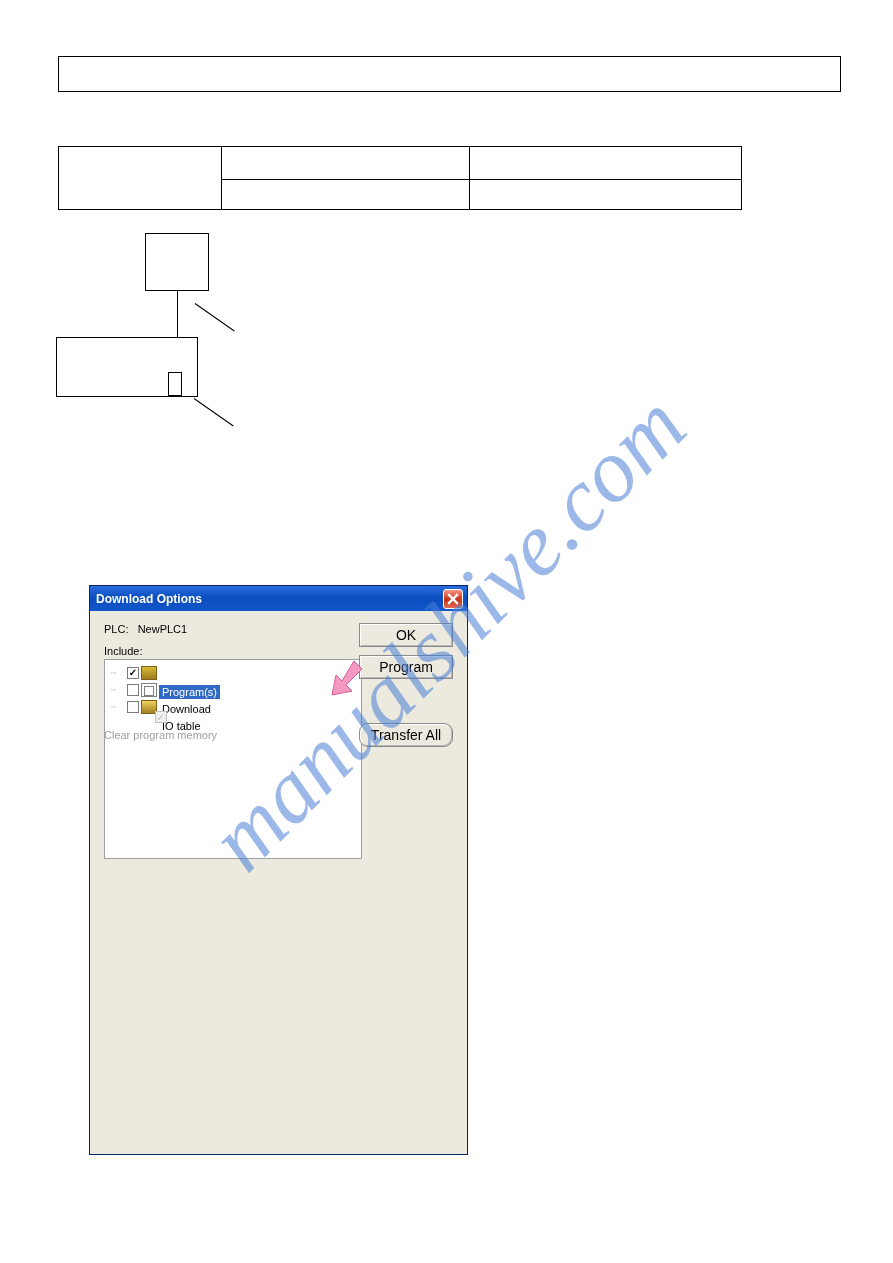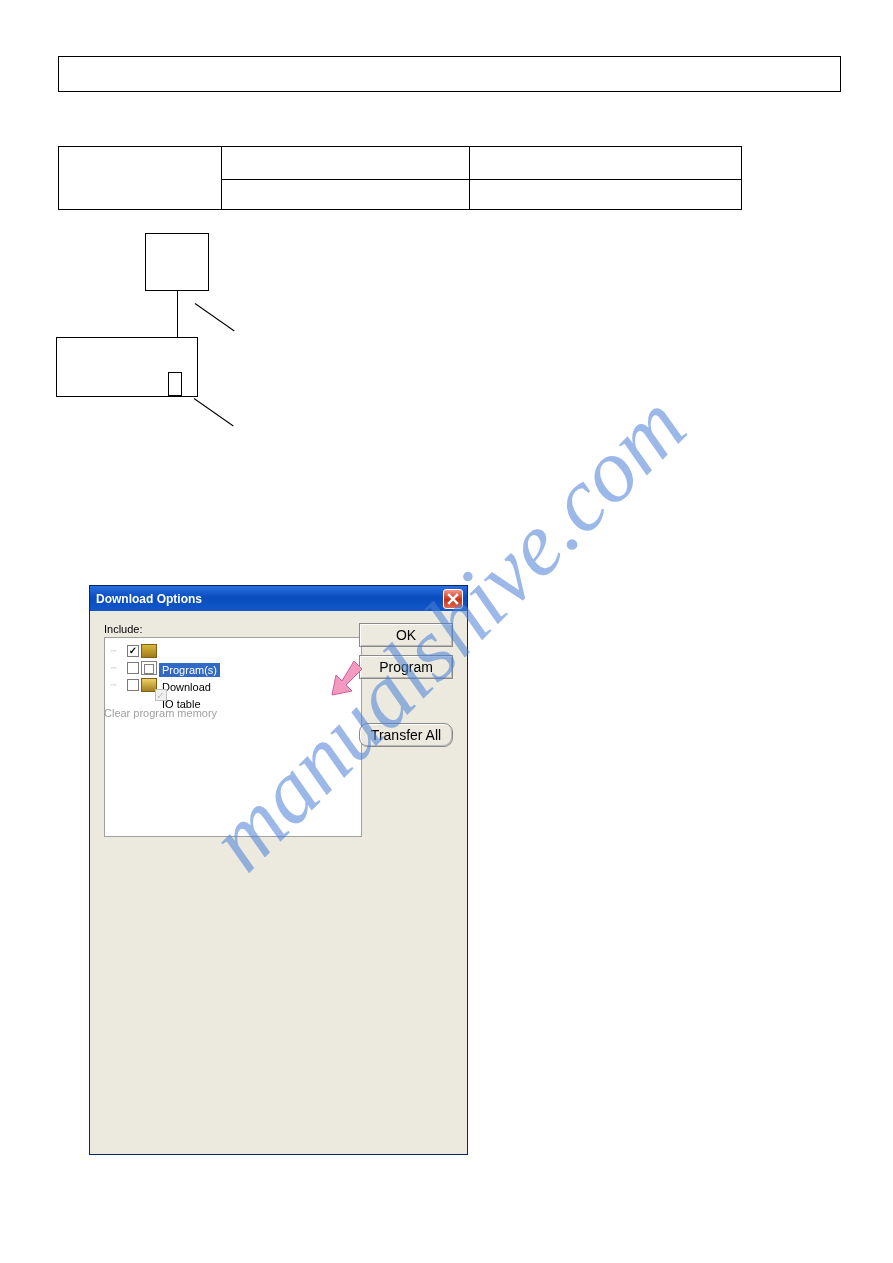--- a/index.html
+++ b/index.html
@@ -250,20 +250,24 @@
 <div class="dialog">
   <div class="titlebar">
     <span class="title">Download Options</span>
     <span class="close-btn">
       <svg viewBox="0 0 10 10">
         <path d="M1 1 L9 9 M9 1 L1 9" stroke="#fff" stroke-width="2" fill="none"></path>
       </svg>
     </span>
   </div>
   <div class="body">
+    <div class="plc-line">
+      <span>PLC:</span>&nbsp;&nbsp;
+      <span>NewPLC1</span>
+    </div>
     <div class="inc-line">Include:</div>
     <div class="tree-box">
       <div class="tree-item">
         <span class="dots">┈</span>
         <span class="cb checked"></span>
         <span class="ico ico-prog"></span>
         <span class="tree-label sel">Program(s)</span>
       </div>
       <div class="tree-item">
         <span class="dots">┈</span>

